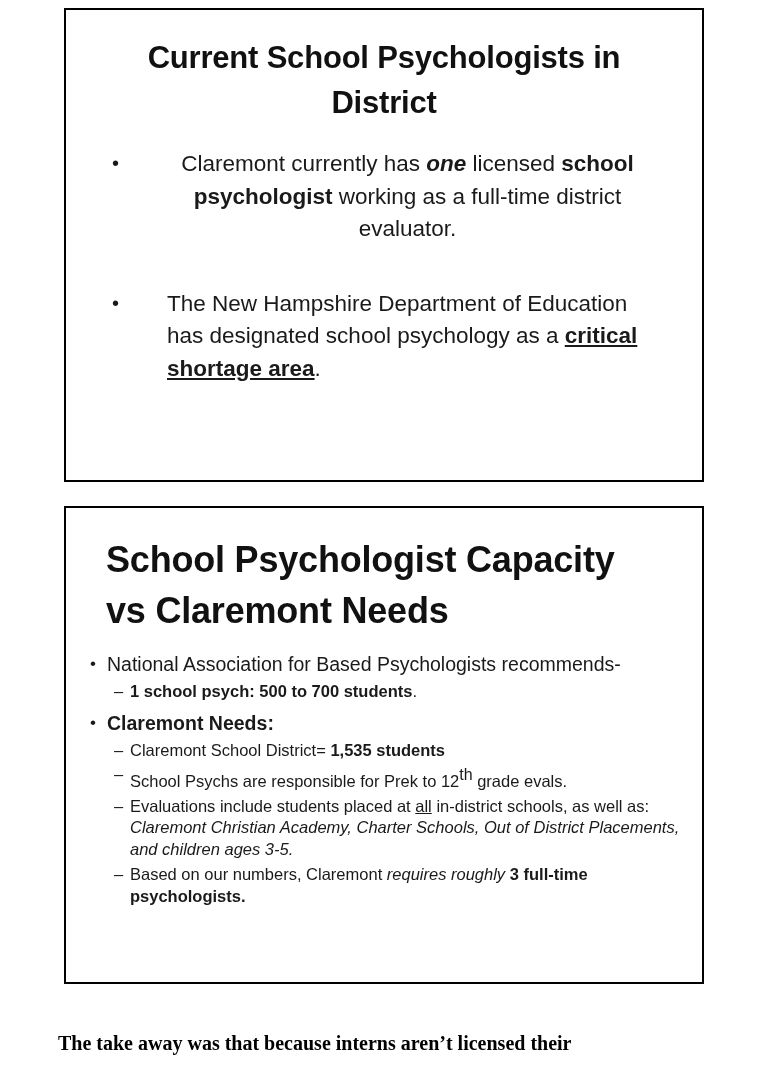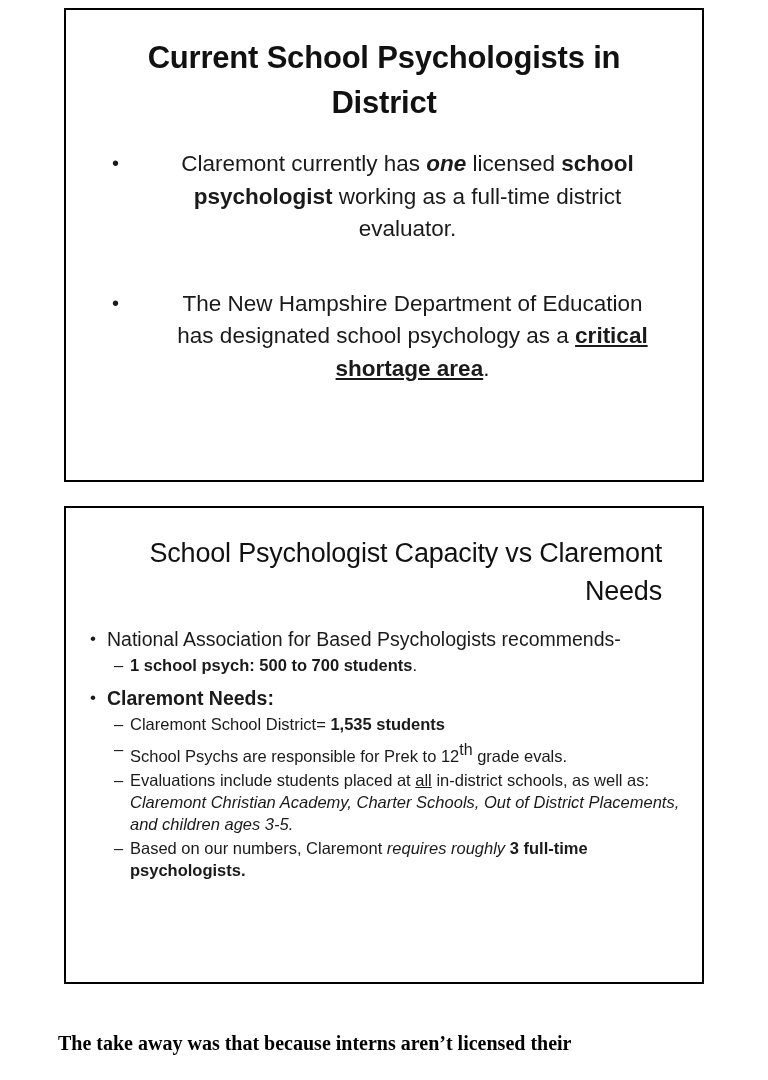--- a/index.html
+++ b/index.html
@@ -74,34 +74,34 @@
   }
   .s1-bullet .txt {
     flex: 1 1 auto;
     margin-left: 35px;
   }
   .s1-b1 .txt {
     text-align: center;
     padding-right: 14px;
   }
   .s1-b2 .txt {
-    text-align: center;
+    text-align: left;
     padding-right: 4px;
   }
   .ital { font-style: italic; font-weight: bold; }
   .bld { font-weight: bold; }
   .ul-bold { font-weight: bold; text-decoration: underline; }
 
   
   .s2-title {
     font-family: "Liberation Sans", sans-serif;
-    font-weight: normal;
-    font-size: 27px;
+    font-weight: bold;
+    font-size: 36px;
     line-height: 1.42;
-    text-align: right;
+    text-align: left;
     color: #111111;
     margin: 26px 40px 0 40px;
     letter-spacing: -0.2px;
   }
   .s2-body {
     margin: 16px 22px 0 24px;
     color: #1a1a1a;
   }
   .lvl1 {
     display: flex;

